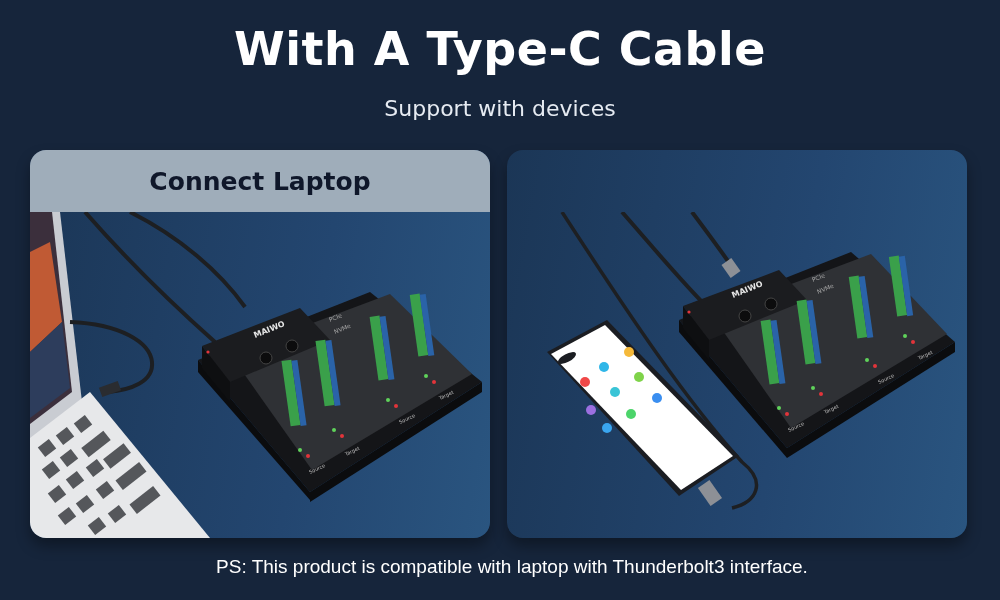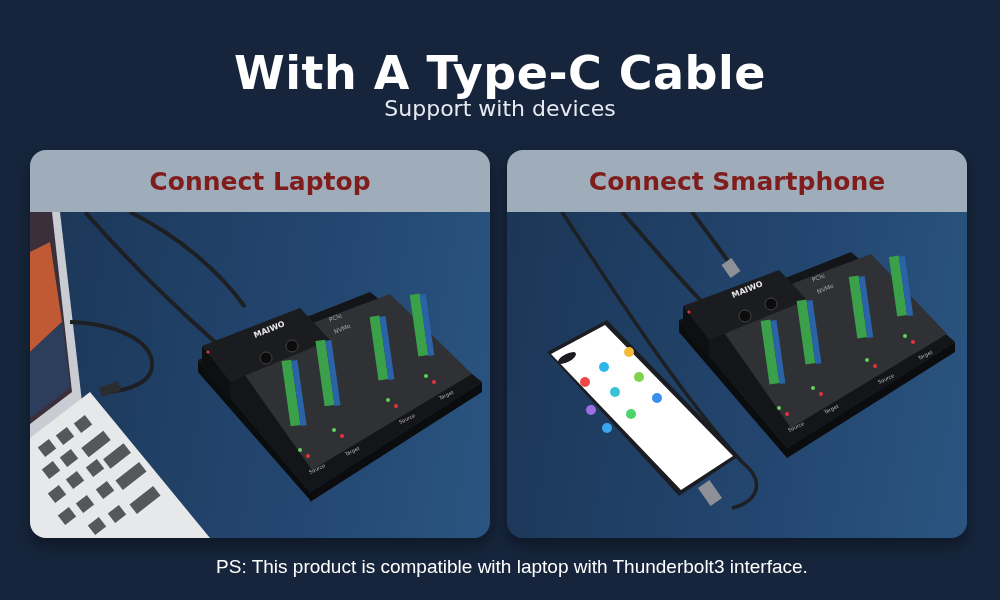--- a/index.html
+++ b/index.html
@@ -7,39 +7,38 @@
     width: 1000px; height: 600px; overflow: hidden;
     background: #16253b;
     font-family: "DejaVu Sans", sans-serif;
     position: relative;
     color: #fff;
   }
   .title {
     position: absolute; left: 0; top: 22px; width: 1000px;
     text-align: center; font-size: 46px; font-weight: bold; letter-spacing: 0.5px;
     color: #ffffff;
-    margin-top: 24px;
   }
   .subtitle {
     position: absolute; left: 0; top: 96px; width: 1000px;
     text-align: center; font-size: 22px; color: #e6ebf2;
   }
   .panel {
     position: absolute; top: 150px; height: 388px;
     border-radius: 16px; overflow: hidden;
     background: linear-gradient(100deg, #1b3656 0%, #234670 60%, #2a5580 100%);
     box-shadow: 0 8px 14px rgba(0,0,0,0.35);
   }
   .panel.left { left: 30px; width: 460px; }
   .panel.right { left: 507px; width: 460px; }
   .panel-header {
     position: absolute; left: 0; top: 0; width: 100%; height: 62px;
     background: #9fadba;
     display: flex; align-items: center; justify-content: center;
-    font-size: 25px; font-weight: bold; color: #7f1d1d;
+    font-size: 25px; font-weight: bold; color: #0f172a;
     z-index: 5;
   }
   .scene { position: absolute; left: 0; top: 62px; width: 100%; height: 326px; }
   .footnote {
     position: absolute; left: 0; top: 556px; width: 1000px;
     text-align: center; font-size: 19px; color: #ffffff;
     font-family: "Liberation Sans", sans-serif;
     padding-left: 12px;
   }
   svg text { font-family: "DejaVu Sans", sans-serif; }
@@ -130,21 +129,20 @@
         <text x="280" y="262" fill="#bbb" font-size="5" transform="rotate(-25 280 262)">Source</text>
         <text x="316" y="244" fill="#bbb" font-size="5" transform="rotate(-25 316 244)">Target</text>
         <text x="370" y="212" fill="#bbb" font-size="5" transform="rotate(-25 370 212)">Source</text>
         <text x="410" y="188" fill="#bbb" font-size="5" transform="rotate(-25 410 188)">Target</text>
       </g>
     </svg>
   </div>
 </div>
 
 <div class="panel right">
-  <div class="panel-header">Connect Smartphone</div>
   <div class="scene">
     <svg width="460" height="326" viewBox="0 0 460 326">
 
       <path d="M55,0 C120,100 180,190 235,250 C260,270 250,290 225,296" stroke="#1d1f22" stroke-width="3.5" fill="none"></path>
       <path d="M115,0 C150,40 175,70 200,95" stroke="#1d1f22" stroke-width="4" fill="none"></path>
       <path d="M185,0 C200,20 215,40 225,55" stroke="#1d1f22" stroke-width="4" fill="none"></path>
       <rect x="218" y="48" width="12" height="16" fill="#8d9096" transform="rotate(-35 224 56)"></rect>
 
       <g>
         <polygon points="40,140 100,108 232,244 172,284" fill="#1b1d22"></polygon>

